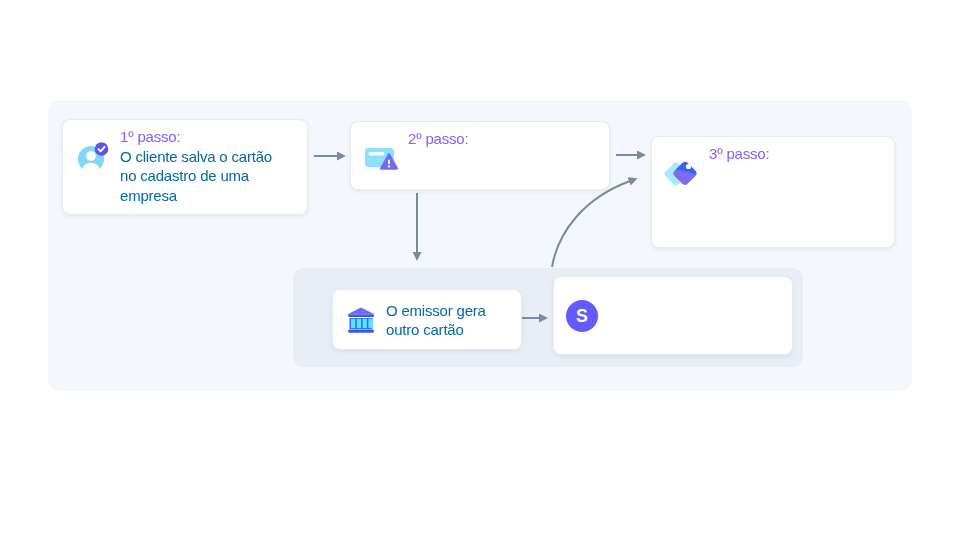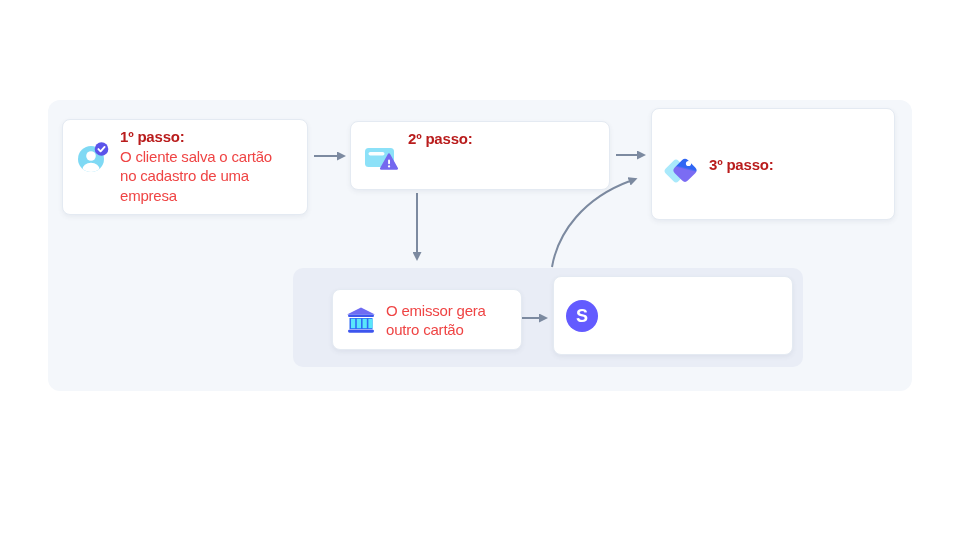--- a/index.html
+++ b/index.html
@@ -8,26 +8,26 @@
   .panel{position:absolute;left:48px;top:100px;width:864px;height:291px;
          background:#f4f7fb;border-radius:12px;}
   .subpanel{position:absolute;left:293px;top:268px;width:510px;height:99px;
          background:#e9edf6;border-radius:10px;}
   .card{position:absolute;background:#ffffff;border:1px solid #e4eaf2;border-radius:8px;
         box-shadow:0 2px 5px rgba(60,70,100,0.07);box-sizing:border-box;
         display:flex;gap:9px;padding:7px 12px 6px 12px;}
   .icon{flex:0 0 36px;width:36px;height:36px;margin-top:12px;}
   .icon.small{flex:0 0 32px;width:32px;height:32px;margin-top:0;align-self:center;}
   .txt{font-size:15px;line-height:19.5px;letter-spacing:-0.2px;}
-  .title{font-weight:bold;color:#b91c1c;white-space:pre;}
-  .body{color:#ef4444;white-space:pre;}
+  .title{font-weight:normal;color:#8b5cf6;white-space:pre;}
+  .body{color:#0369a1;white-space:pre;}
   .center-txt{align-self:center;}
   #card1{left:62px;top:119px;width:246px;height:96px;}
   #card2{left:350px;top:121px;width:260px;height:69px;}
-  #card3{left:651px;top:108px;width:244px;height:112px;align-items:center;}
+  #card3{left:651px;top:136px;width:244px;height:112px;}
   #subcardL{left:332px;top:289px;width:190px;height:61px;}
   #subcardR{left:553px;top:276px;width:240px;height:79px;}
   svg.arrows{position:absolute;left:0;top:0;width:960px;height:540px;pointer-events:none;}
   .stripe-badge{width:32px;height:32px;border-radius:50%;background:#635bff;
         display:flex;align-items:center;justify-content:center;}
   .stripe-badge span{color:#ffffff;font-weight:bold;font-size:18px;line-height:1;}
 </style>
 </head>
 <body>
 

